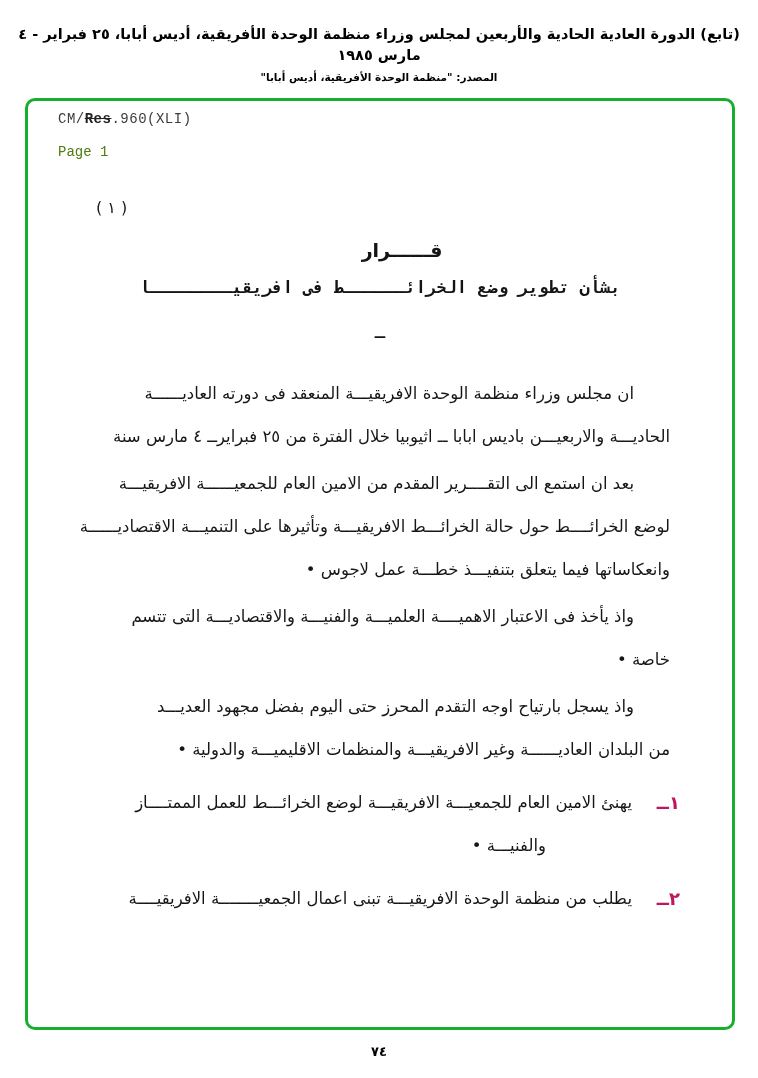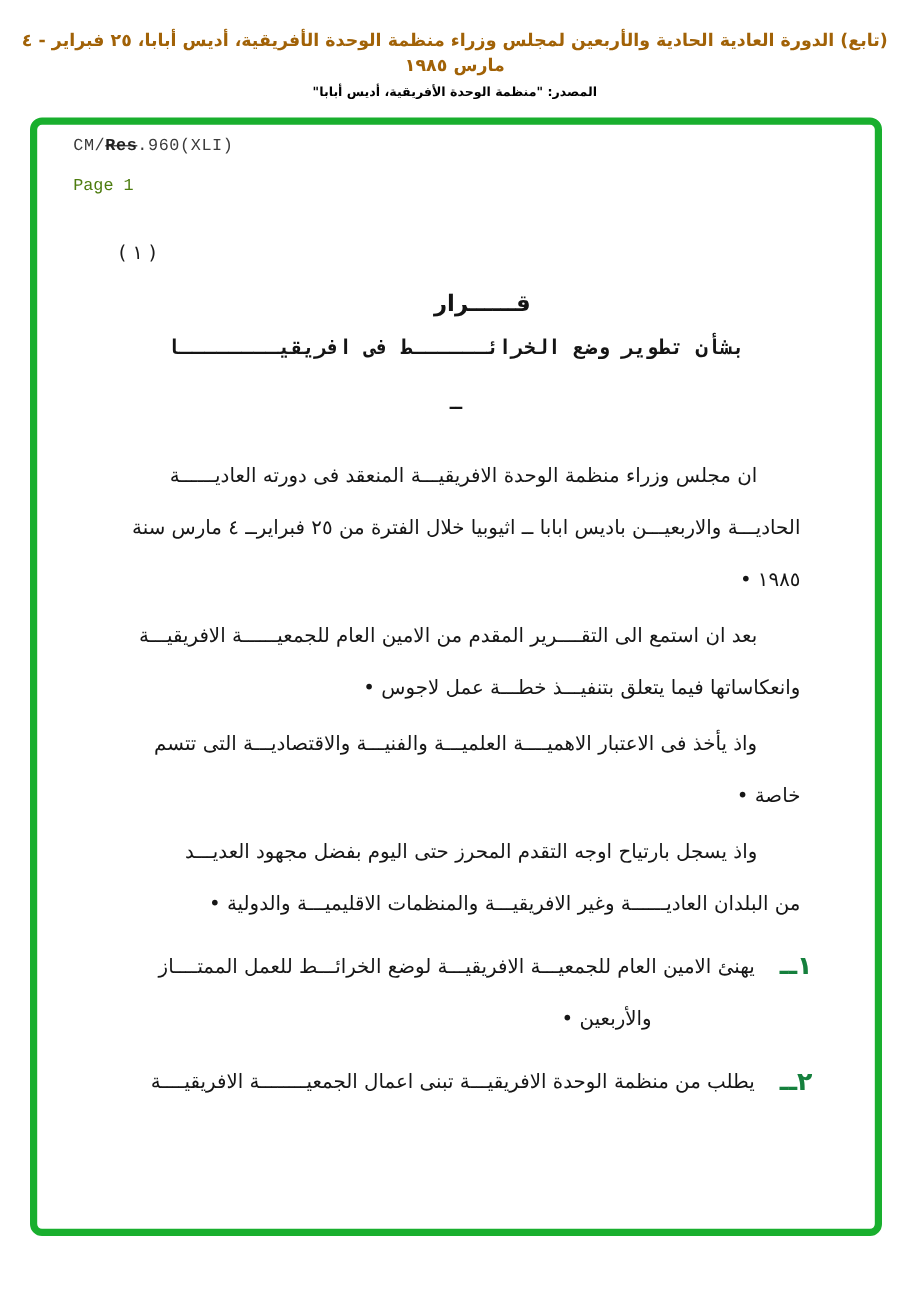--- a/index.html
+++ b/index.html
@@ -13,37 +13,37 @@
   .page { width: 758px; height: 1078px; position: relative; background: #fff; }
 
   
   .hdr1 {
     direction: rtl;
     text-align: center;
     font-weight: bold;
     font-size: 14.5px;
     line-height: 1.45;
     margin: 24px 14px 0 14px;
-    color: #a16207;
+    color: #000000;
     letter-spacing: 0.2px;
   }
   .hdr2 {
     direction: rtl;
     text-align: center;
     font-weight: bold;
     font-size: 10.5px;
     margin-top: 5px;
     color: #000;
   }
 
   
   .doc-frame {
     margin: 15px 23px 0 25px;
     height: 932px;
-    border: 6px solid #737373;
+    border: 3px solid #737373;
     border-radius: 10px;
     background: #fff;
     overflow: hidden;
   }
 
   .ref-line {
     font-family: "Liberation Mono", "DejaVu Sans Mono", monospace;
     font-size: 14px;
     color: #3c3c3c;
     margin: 10px 0 0 30px;
@@ -103,24 +103,24 @@
   }
   .para:first-child { margin-top: 30px; }
   .tline { line-height: 43px; white-space: nowrap; }
   .para .tline:first-child { text-indent: 36px; }
 
   .items { margin-top: 10px; }
   .item { display: flex; margin-top: 10px; }
   .item-num {
     width: 48px;
     flex: 0 0 48px;
-    font-size: 21px;
+    font-size: 18px;
     font-weight: 600;
     line-height: 43px;
-    color: #15803d;
+    color: #be185d;
   }
   .item-text { flex: 1; }
   .item-text .tline + .tline { text-indent: 86px; }
 
   .footer-num {
     text-align: center;
     margin-top: 14px;
     font-size: 13px;
     font-weight: bold;
     color: #000;
@@ -149,46 +149,47 @@
     <div class="doc-title">قــــــرار</div>
 
     <div class="doc-subtitle">بشأن تطوير وضع الخرائــــــط فى  افريقيــــــــا</div>
 
     <div class="divider-dash">ــ</div>
 
     <div class="doc-body" dir="rtl">
       <div class="para">
           <div class="tline">ان مجلس وزراء منظمة الوحدة الافريقيـــة المنعقد فى  دورته العاديــــــة</div>
           <div class="tline">الحاديـــة والاربعيـــن باديس ابابا ــ اثيوبيا خلال الفترة من ٢٥ فبرايرــ ٤ مارس سنة</div>
-          <div class="tline">١٩٨٥ •</div>
         </div>
       <div class="para">
           <div class="tline">بعد ان استمع الى التقــــرير المقدم من الامين العام للجمعيــــــة الافريقيـــة</div>
+          <div class="tline">لوضع الخرائــــط حول حالة الخرائـــط الافريقيـــة وتأثيرها على التنميـــة الاقتصاديــــــة</div>
           <div class="tline">وانعكاساتها فيما يتعلق  بتنفيـــذ خطـــة عمل لاجوس •</div>
         </div>
       <div class="para">
           <div class="tline">واذ يأخذ فى الاعتبار الاهميــــة العلميـــة والفنيـــة  والاقتصاديـــة التى تتسم</div>
           <div class="tline">خاصة •</div>
         </div>
       <div class="para">
           <div class="tline">واذ يسجل بارتياح اوجه التقدم المحرز حتى اليوم بفضل  مجهود العديـــد</div>
           <div class="tline">من البلدان العاديــــــة وغير الافريقيـــة والمنظمات  الاقليميـــة والدولية •</div>
         </div>
 
       <div class="items">
         <div class="item">
           <span class="item-num">١ــ</span>
           <div class="item-text">
               <div class="tline">يهنئ الامين العام للجمعيـــة الافريقيـــة لوضع الخرائـــط للعمل الممتــــاز</div>
-              <div class="tline">والأربعين •</div>
+              <div class="tline">والفنيـــة •</div>
             </div>
         </div>
         <div class="item">
           <span class="item-num">٢ــ</span>
           <div class="item-text">
               <div class="tline">يطلب  من منظمة الوحدة الافريقيـــة تبنى اعمال الجمعيــــــــة الافريقيــــة</div>
             </div>
         </div>
       </div>
     </div>
   </div>
 
+  <div class="footer-num">٧٤</div>
 </div>
 
 </body></html>

